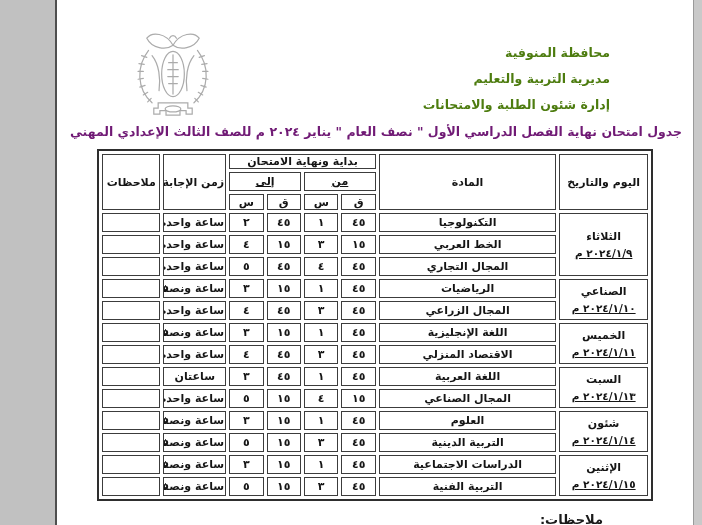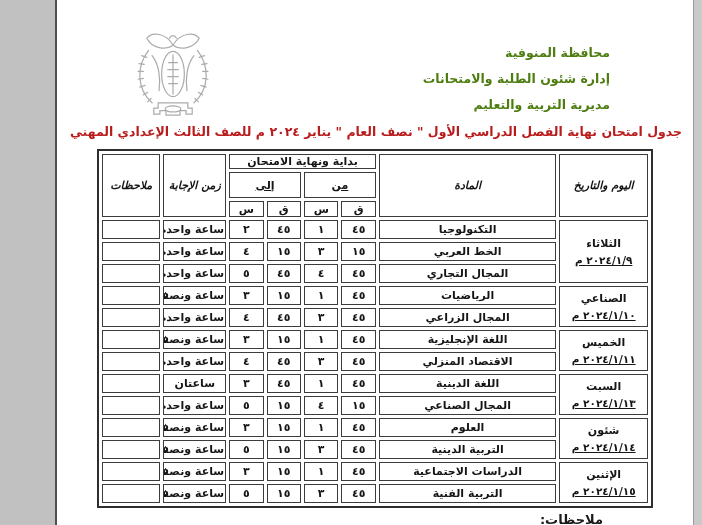--- a/index.html
+++ b/index.html
@@ -22,39 +22,39 @@
   }
   .org-block{
     position:absolute;top:28px;right:83px;text-align:right;
     font-weight:bold;font-size:12.5px;line-height:26px;color:#4d7c0f;margin-top:12px;
   }
   .emblem{
     position:absolute;top:26px;left:68px;width:92px;height:96px;opacity:.85;
   }
   .doc-title{
     position:absolute;top:124px;right:10px;left:10px;text-align:center;
-    font-weight:bold;font-size:12.5px;color:#b91c1c;
+    font-weight:bold;font-size:12.5px;color:#701a75;
   }
   .table-frame{
     position:absolute;top:149px;right:40px;width:556px;
     border:2px solid #2e2e2e;box-sizing:border-box;background:#fff;padding:0;
   }
   table.sched{
     width:100%;border-collapse:separate;border-spacing:3px;direction:rtl;
     table-layout:fixed;
   }
   table.sched td{
     border:1.5px solid #3c3c3c;text-align:center;vertical-align:middle;
     font-weight:bold;font-size:11px;padding:0 1px;overflow:hidden;
     white-space:nowrap;background:#fff;color:#151515;box-sizing:border-box;
   }
   td.h-top{height:15px;font-size:11px;}
-  td.h-mid{height:26px;font-size:12px;text-decoration:underline;}
+  td.h-mid{height:19px;font-size:12px;text-decoration:underline;}
   td.h-sub{height:16px;font-size:12px;}
-  td.h-tall{font-size:12px;font-style:italic;}
+  td.h-tall{font-size:12px;}
   td.c-day{font-size:12px;line-height:17px;margin-top:36px;}
   td.c-day .d-date{font-size:10.5px;text-decoration:underline;}
   td.c-subj{font-size:11.5px;height:19px;}
   td.c-num{font-size:11px;}
   td.c-dur{font-size:10.5px;}
   td.c-note{background:#fff;}
   .notes-footer{
     position:absolute;top:512px;right:90px;font-weight:bold;font-size:13px;color:#1a1a1a;
   }
 </style>
@@ -63,22 +63,22 @@
 
 <div class="screen">
 
   <div class="gutter-left"></div>
   <div class="gutter-right"></div>
 
   <div class="page">
 
     <div class="org-block">
       <div>محافظة المنوفية</div>
+      <div>مديرية التربية والتعليم</div>
       <div>إدارة شئون الطلبة والامتحانات</div>
-      <div>مديرية التربية والتعليم</div>
     </div>
 
     <svg class="emblem" viewBox="0 0 100 110" fill="none" stroke="#9d9d9d" stroke-width="1.4" stroke-linecap="round">
       <path d="M50 22 C42 8 26 6 20 14 C26 26 42 28 50 22 Z"></path>
       <path d="M50 22 C58 8 74 6 80 14 C74 26 58 28 50 22 Z"></path>
       <path d="M46 14 C48 10 52 10 54 14"></path>
       <ellipse cx="50" cy="55" rx="13" ry="26"></ellipse>
       <path d="M50 33 L50 78 M45 42 L55 42 M44 50 L56 50 M44 58 L56 58 M45 66 L55 66"></path>
       <path d="M22 28 C8 46 8 72 26 88"></path>
       <path d="M78 28 C92 46 92 72 74 88"></path>
@@ -197,21 +197,21 @@
               <td class="c-num">٤٥</td>
               <td class="c-num">٤</td>
               <td class="c-dur">ساعة واحدة</td>
               <td class="c-note"></td>
             </tr>
             <tr>
               <td class="c-day" rowspan="2">
                 <div class="d-name">السبت</div>
                 <div class="d-date">٢٠٢٤/١/١٣ م</div>
               </td>
-              <td class="c-subj">اللغة الدينية</td>
+              <td class="c-subj">اللغة العربية</td>
               <td class="c-num">٤٥</td>
               <td class="c-num">١</td>
               <td class="c-num">٤٥</td>
               <td class="c-num">٣</td>
               <td class="c-dur">ساعتان</td>
               <td class="c-note"></td>
             </tr>
             <tr>
               <td class="c-subj">المجال الصناعي</td>
               <td class="c-num">١٥</td>

